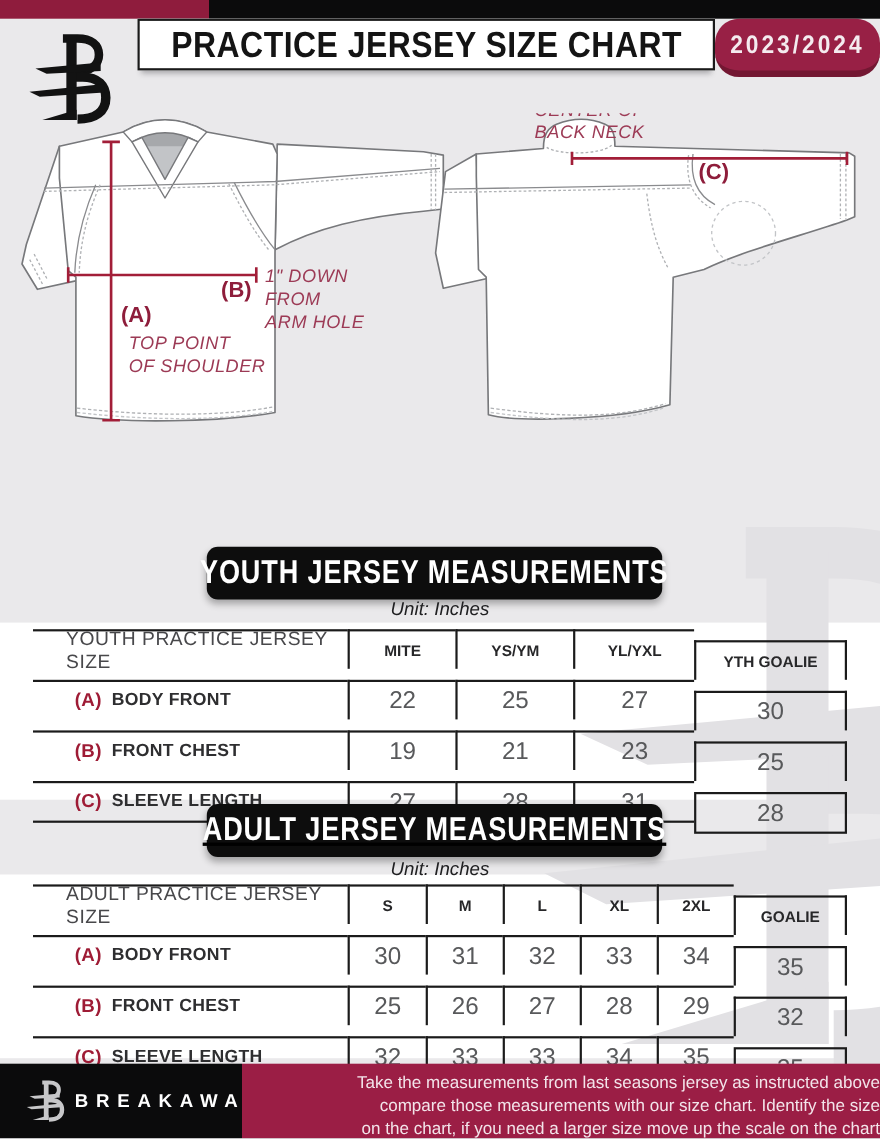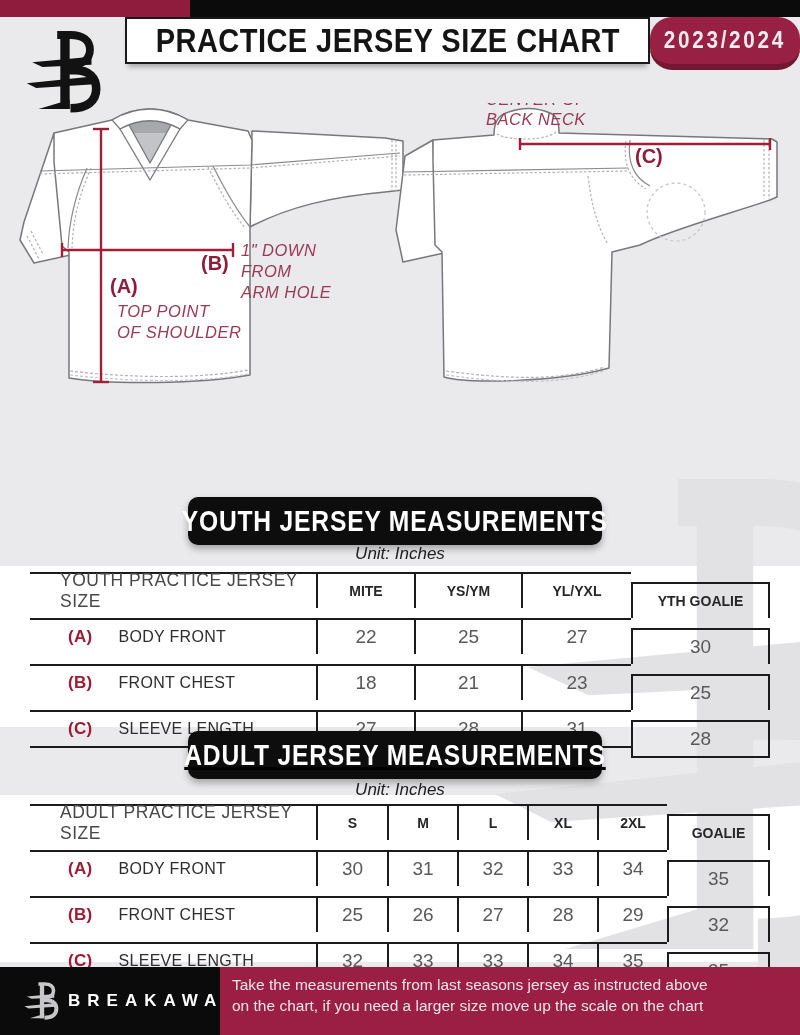--- a/index.html
+++ b/index.html
@@ -48,31 +48,31 @@
   .table.adult{top:804px;grid-template-columns:286px 71px 70px 70px 70px 70px 103px;}
   .t-row{display:contents;}
   .c{height:36px;border-top:2.5px solid #1B1B1B;display:flex;align-items:center;box-sizing:border-box;}
   .t-last .c{border-bottom:2.5px solid #1B1B1B;height:38px;}
   .c.v{justify-content:center;border-left:2px solid #1B1B1B;}
   .c.v.last{border-right:2px solid #1B1B1B;margin-top:10px;}
   .c.label-col{padding-left:30px;}
   .t-head .label-col{color:#48484B;font-size:17.5px;letter-spacing:.5px;}
   .t-head .v{font-weight:700;font-size:14px;color:#272729;}
   .t-body .label-col{padding-left:38px;font-size:16px;color:#2E2E30;letter-spacing:.3px;}
-  .t-body .v{font-size:19px;color:#58595B;}
+  .t-body .v{font-size:22px;color:#58595B;}
   .key{color:#9E1B35;font-weight:700;font-size:17px;margin-right:9px;}
-  .lbl{font-weight:400;margin-left:17px;}
+  .lbl{font-weight:700;}
   
   .footer{position:absolute;left:0;top:967px;width:800px;height:68px;z-index:4;}
   .footer-black{position:absolute;left:0;top:0;width:220px;height:68px;background:#0B0B0C;}
   .brand{position:absolute;left:68px;top:0;height:68px;display:flex;align-items:center;
          color:#FFFFFF;font-size:17px;font-weight:700;letter-spacing:7px;}
   .footer-maroon{position:absolute;left:220px;top:0;width:580px;height:68px;background:#9B1E45;
                  box-sizing:border-box;padding:7px 0 0 12px;}
-  .footer-maroon div{color:#F3E4EA;font-size:15.5px;line-height:1.36;white-space:nowrap;}
+  .footer-maroon div{color:#F3E4EA;font-size:15.5px;line-height:1.36;white-space:nowrap;text-align:right;}
 </style>
 </head>
 <body>
 
 <div id="page">
 
   <svg width="0" height="0" style="position:absolute">
     <symbol id="bk-logo" viewBox="0 0 100 120">
       <path d="M40,10 H57 C73,10 82,17 82,29 C82,41 72,48 57,49 H48" fill="none" stroke="currentColor" stroke-width="10"></path>
       <path d="M48,55 H63 C81,55 90,65 90,79 C90,95 78,104 57,104" fill="none" stroke="currentColor" stroke-width="11"></path>
@@ -197,21 +197,21 @@
       <div class="c v">22</div>
       <div class="c v">25</div>
       <div class="c v">27</div>
       <div class="c v last">30</div>
     </div>
     <div class="t-row t-body">
       <div class="c label-col">
           <span class="key">(B)</span>
           <span class="lbl">FRONT CHEST</span>
         </div>
-      <div class="c v">18</div>
+      <div class="c v">19</div>
       <div class="c v">21</div>
       <div class="c v">23</div>
       <div class="c v last">25</div>
     </div>
     <div class="t-row t-body t-last">
       <div class="c label-col">
           <span class="key">(C)</span>
           <span class="lbl">SLEEVE LENGTH</span>
         </div>
       <div class="c v">27</div>
@@ -276,17 +276,18 @@
 
   <div class="footer">
     <div class="footer-black">
       <svg class="logo-footer" viewBox="0 0 100 120">
           <use href="#bk-logo"></use>
         </svg>
       <div class="brand">BREAKAWAY</div>
     </div>
     <div class="footer-maroon">
       <div>Take the measurements from last seasons jersey as instructed above</div>
+      <div>compare those measurements  with our size chart. Identify the size</div>
       <div>on the chart, if you need a larger size move up the scale on the chart</div>
     </div>
   </div>
 
 </div>
 
 </body></html>

